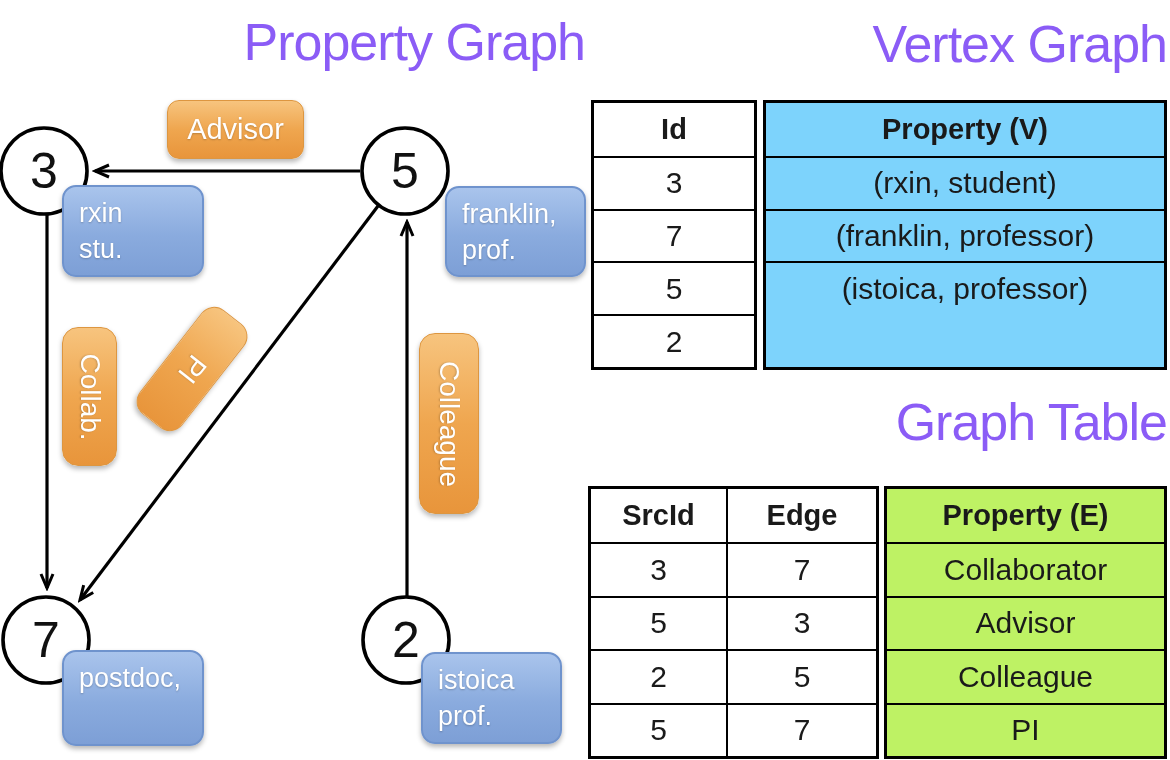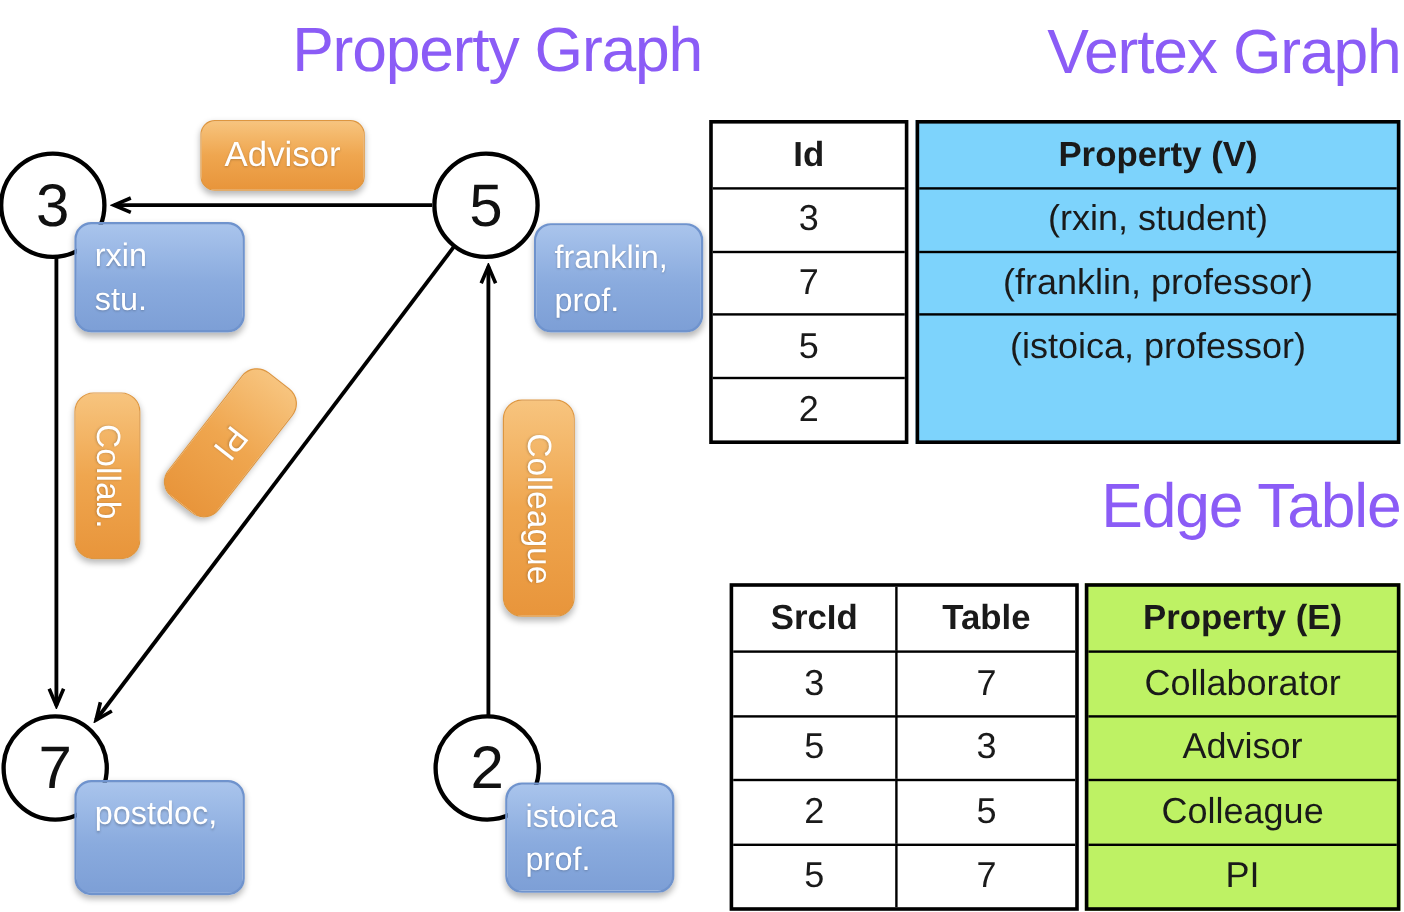--- a/index.html
+++ b/index.html
@@ -37,36 +37,36 @@
     position:absolute;left:50%;top:50%;
     transform:translate(-50%,-50%) rotate(90deg);
     white-space:nowrap;font-size:28px;
   }
   
   .ptable{position:absolute;display:flex;}
   .subtable{
     display:grid;grid-template-rows:repeat(5,1fr);
     border:3px solid #000;background:#fff;box-sizing:border-box;
   }
-  .srcdst{grid-template-columns:135px 1fr;margin-left:20px;}
+  .srcdst{grid-template-columns:135px 1fr;}
   .cell{
     display:flex;align-items:center;justify-content:center;
     font-size:30px;border-top:2.5px solid #000;color:#1a1a1a;white-space:nowrap;
   }
   .cell.header{border-top:none;font-weight:bold;font-size:29px;}
   .cell.bl{border-left:2.5px solid #000;}
 </style>
 </head>
 <body>
 
 <div id="stage">
 
   <div class="title" style="left:0;top:12px;width:585px;">Property Graph</div>
   <div class="title" style="left:591px;top:14px;width:576px;">Vertex Graph</div>
-  <div class="title" style="left:588px;top:392px;width:579px;">Edge Table</div>
+  <div class="title" style="left:588px;top:392px;width:579px;">Graph Table</div>
 
   <svg id="graph-svg" width="585" height="760" viewBox="0 0 585 760">
     <defs>
       <marker id="arrow" viewBox="0 0 20 16" refX="17" refY="8" markerWidth="20" markerHeight="16" orient="auto" markerUnits="userSpaceOnUse">
         <path d="M3,2 L17,8 L3,14" fill="none" stroke="#000" stroke-width="3"></path>
       </marker>
     </defs>
     <line x1="360" y1="171" x2="95" y2="171" stroke="#000" stroke-width="3.2" marker-end="url(#arrow)"></line>
     <line x1="47" y1="215" x2="47" y2="588" stroke="#000" stroke-width="3.2" marker-end="url(#arrow)"></line>
     <line x1="378" y1="206" x2="80" y2="600" stroke="#000" stroke-width="3.2" marker-end="url(#arrow)"></line>
@@ -123,21 +123,21 @@
       <div class="cell header">Property (V)</div>
     <div class="cell">(rxin, student)</div>
         <div class="cell">(franklin, professor)</div>
         <div class="cell">(istoica, professor)</div>
       </div>
   </div>
 
   <div class="ptable" style="left:588px;top:486px;width:579px;height:273px;gap:5px;">
     <div class="subtable srcdst" style="width:291px;">
       <div class="cell header">SrcId</div>
-      <div class="cell header bl">Table</div>
+      <div class="cell header bl">Edge</div>
     <div class="cell">3</div>
         <div class="cell bl">7</div>
         <div class="cell">5</div>
         <div class="cell bl">3</div>
         <div class="cell">2</div>
         <div class="cell bl">5</div>
         <div class="cell">5</div>
         <div class="cell bl">7</div>
       </div>
     <div class="subtable" style="flex:1;background:#bef264;">

